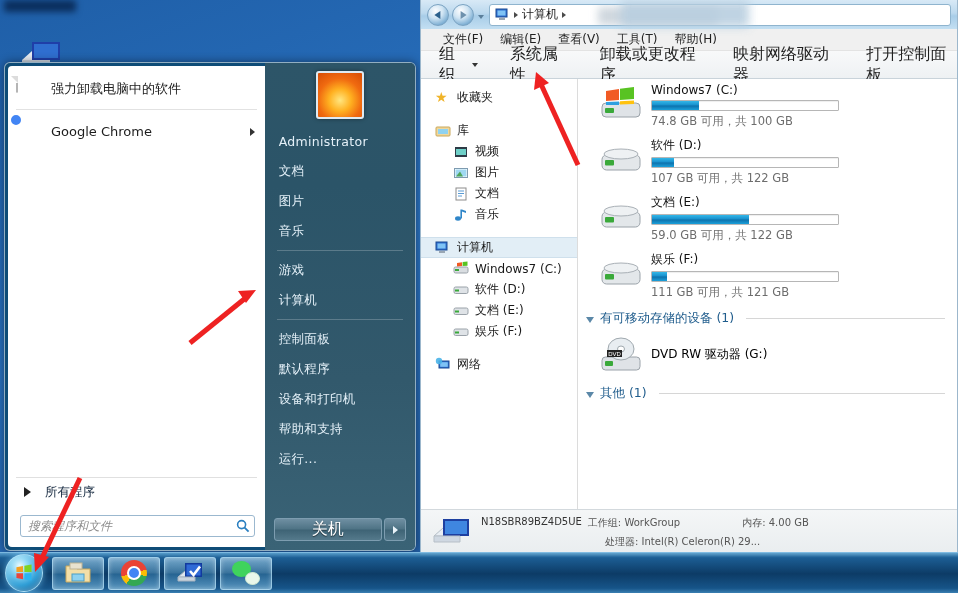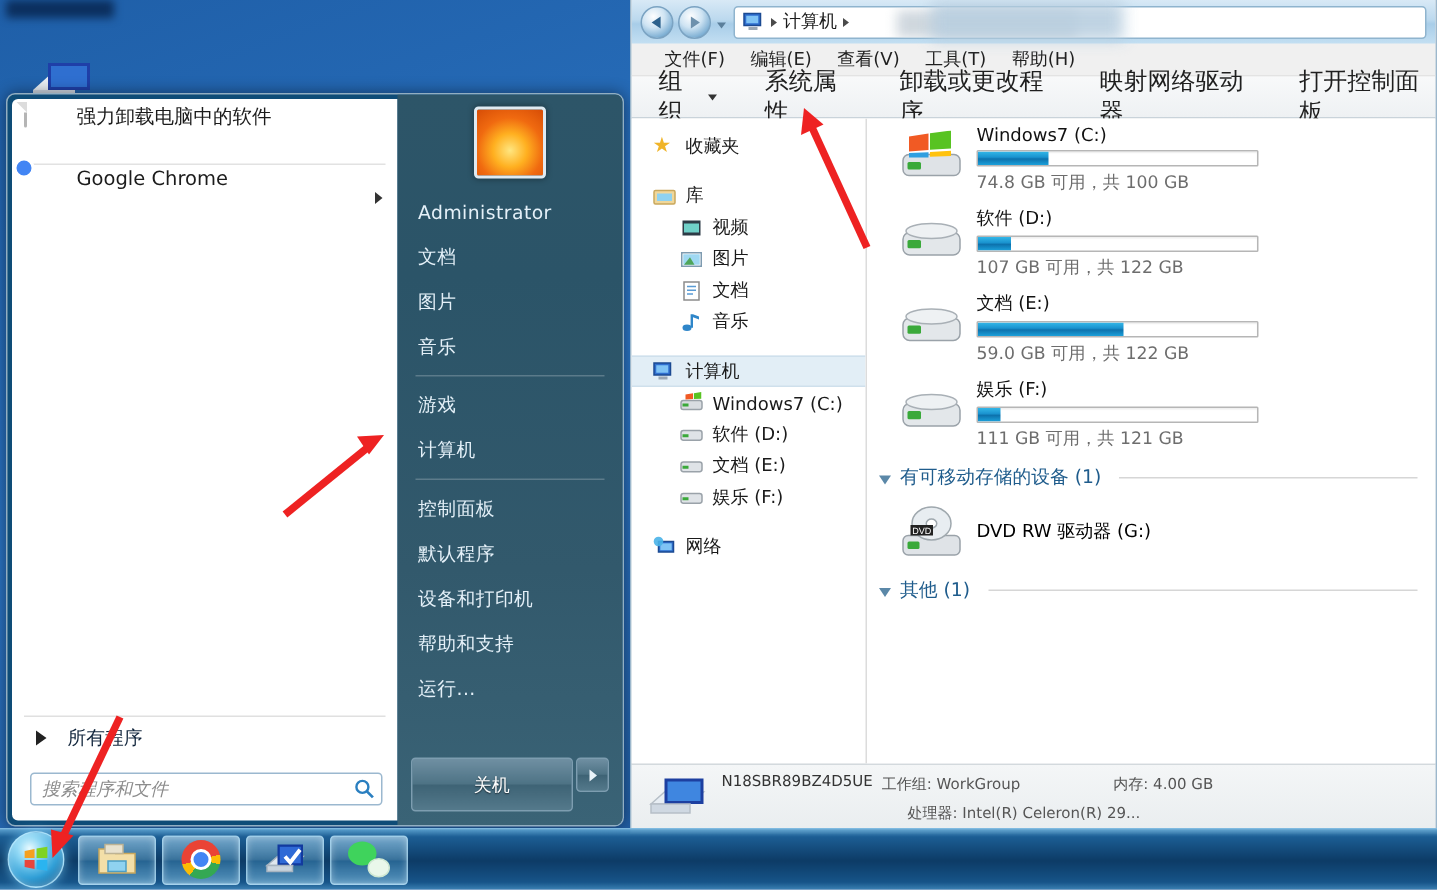--- a/index.html
+++ b/index.html
@@ -31,21 +31,21 @@
     background:#0e4c77;
   }
   .sm-left {
     width:258px; background:#ffffff; position:relative;
     display:flex; flex-direction:column;
     border-radius:4px 0 0 4px;
     margin:3px 0 3px 3px;
   }
   .sm-progs { flex:1; padding-top:3px; }
   .prog-item {
-    display:flex; height:39px; padding:0 8px; gap:11px;
+    display:flex; align-items:center; height:39px; padding:0 8px; gap:11px;
     color:#1c1c1c; font-size:13px; cursor:default; position:relative;
   }
   .prog-sep { height:1px; background:#e2e2e2; margin:1px 8px 2px 8px; }
   .prog-arrow {
     position:absolute; right:10px; top:50%; transform:translateY(-50%);
     width:0;height:0;border-left:5px solid #333;border-top:4px solid transparent;border-bottom:4px solid transparent;
   }
   .ic { width:24px;height:24px;flex:0 0 24px; position:relative;}
 
   .all-progs-sep { height:1px; background:#e0e0e0; margin:0 8px; }
@@ -76,23 +76,23 @@
     background:radial-gradient(circle at 50% 62%,#ffe680 0%,#ffb020 32%,#f06a10 62%,#d64c06 100%);
     box-shadow:0 0 4px rgba(0,0,0,.4);
   }
   .rt-item {
     height:30px; display:flex; align-items:center; padding-left:14px;
     font-size:12.5px; color:#e4f0f8; letter-spacing:.3px; cursor:default;
   }
   .rt-sep { height:1px; background:rgba(255,255,255,.22); margin:4px 12px; }
   .sm-bottom { margin-top:auto; padding:0 9px 9px 9px; display:flex; gap:2px; }
   .shutdown {
-    flex:1; height:36px; border:1px solid #7d9db0; border-radius:3px;
+    flex:1; height:23px; border:1px solid #7d9db0; border-radius:3px;
     background:linear-gradient(180deg,#6f8fa2 0%,#4e7385 48%,#3e6375 52%,#54798b 100%);
-    color:#fff; font-size:12px; display:flex;align-items:center;justify-content:center;
+    color:#fff; font-size:16px; display:flex;align-items:center;justify-content:center;
     text-shadow:0 1px 1px rgba(0,0,0,.6);
   }
   .shut-arrow {
     width:22px; height:23px; border:1px solid #7d9db0; border-radius:3px;
     background:linear-gradient(180deg,#6f8fa2 0%,#4e7385 48%,#3e6375 52%,#54798b 100%);
     display:flex;align-items:center;justify-content:center;
   }
   .shut-arrow i { width:0;height:0;border-left:5px solid #e9f3f9;border-top:4px solid transparent;border-bottom:4px solid transparent;}
 
   

